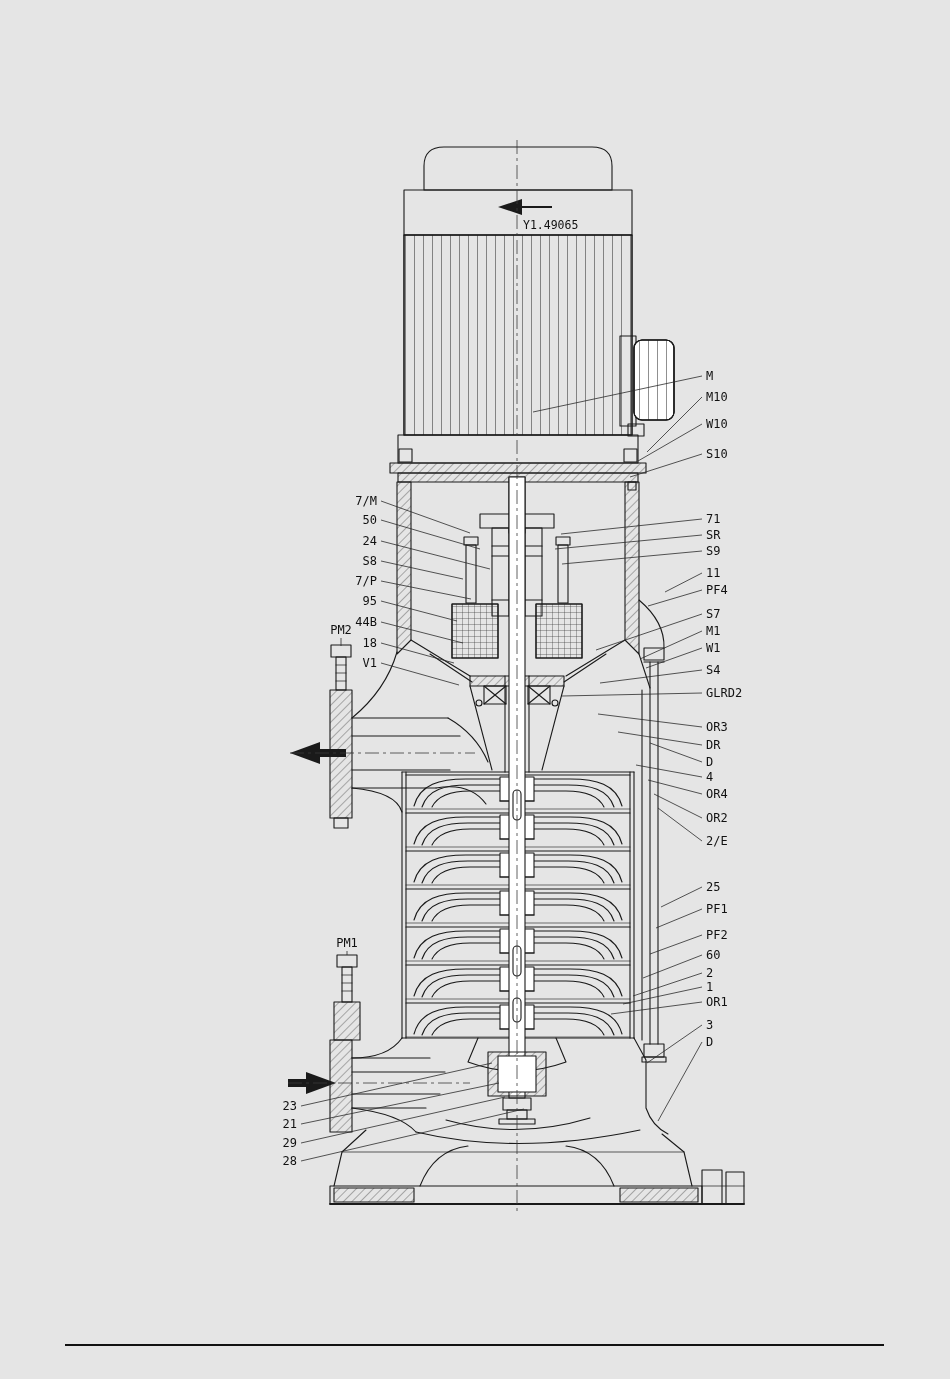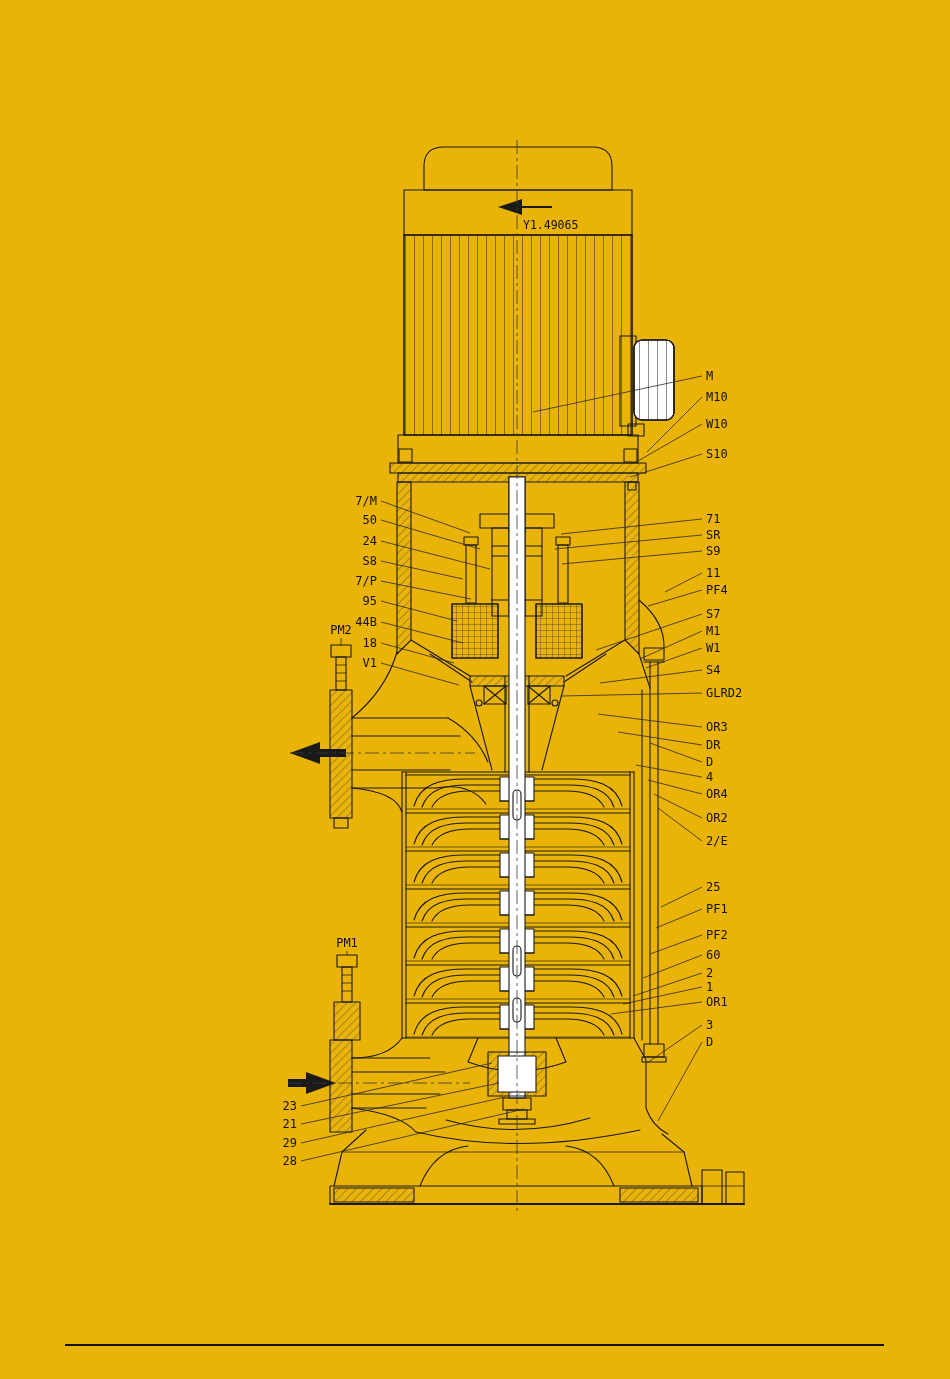--- a/index.html
+++ b/index.html
@@ -1,16 +1,16 @@
 <!DOCTYPE html>
 <html><head>
 <meta charset="utf-8">
 <style>
   html,body{margin:0;padding:0;background:#ffffff;}
-  .page{position:relative;width:950px;height:1379px;background:#eab308;overflow:hidden;
+  .page{position:relative;width:950px;height:1379px;background:#e5e5e5;overflow:hidden;
         font-family:"DejaVu Sans Mono","Liberation Mono",monospace;}
   svg{position:absolute;left:0;top:0;}
   .draw{stroke:#1a1a1a;stroke-width:1.1;fill:none;stroke-linecap:round;stroke-linejoin:round;}
   .thin{stroke-width:0.7;}
   .thick{stroke-width:1.8;}
   .hatch{fill:url(#hatch);}
   .mesh{fill:url(#mesh);}
   .finfill{fill:url(#fins);}
   .wfill{fill:#ffffff;}
   .solid{fill:#1a1a1a;stroke:none;}

